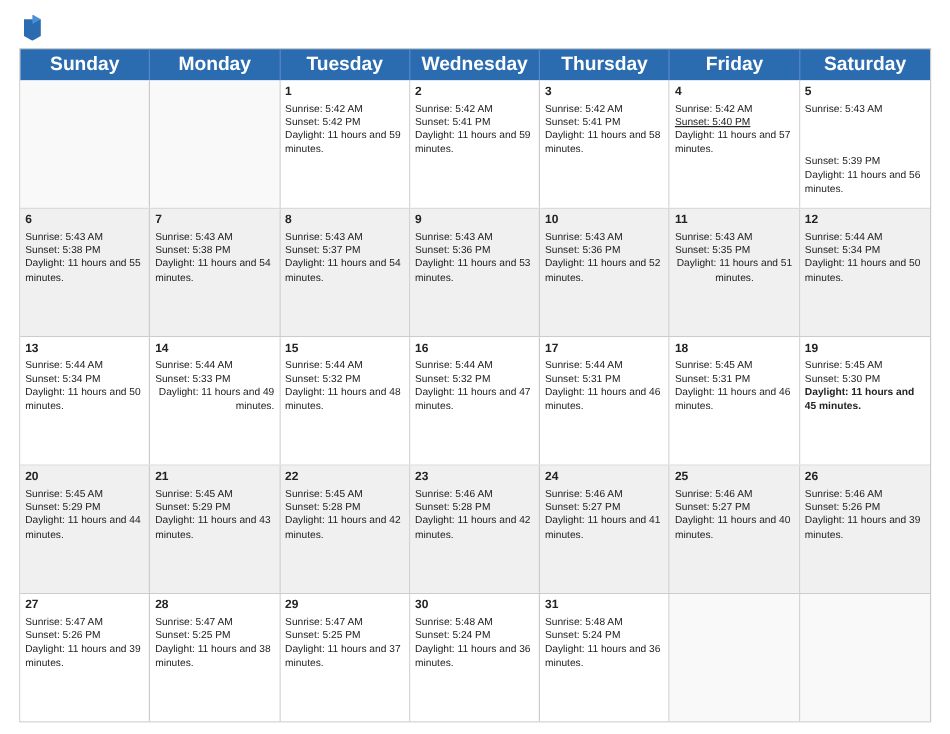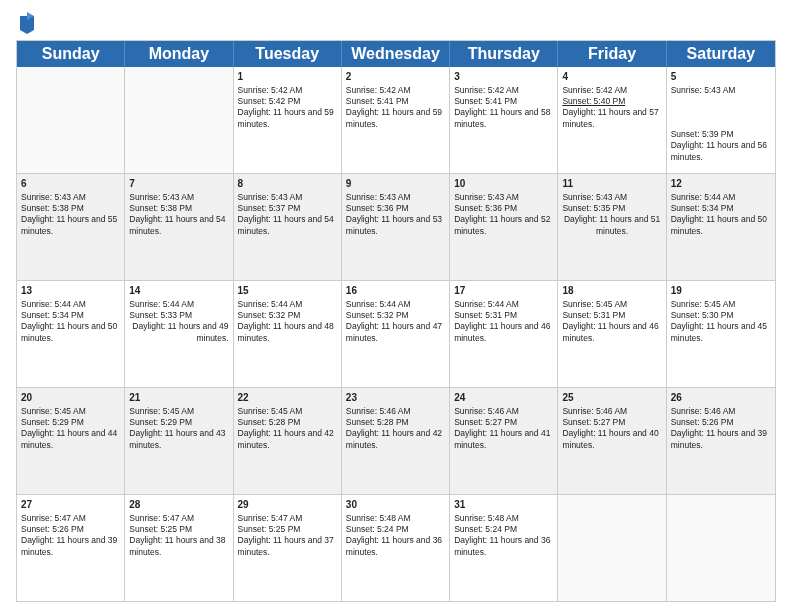--- a/index.html
+++ b/index.html
@@ -258,21 +258,21 @@
           <div class="cal-cell">
             <span class="day-num">18</span>
             <span style="display: block;">Sunrise: 5:45 AM</span>
             <span style="display: block;">Sunset: 5:31 PM</span>
             <span style="display: block;">Daylight: 11 hours and 46 minutes.</span>
           </div>
           <div class="cal-cell">
             <span class="day-num">19</span>
             <span style="display: block;">Sunrise: 5:45 AM</span>
             <span style="display: block;">Sunset: 5:30 PM</span>
-            <span style="display: block;">Daylight: 11 hours and 45 minutes.</span>
+            <span style="display: block; font-weight: bold;">Daylight: 11 hours and 45 minutes.</span>
           </div>
         </div>
         <div class="cal-row">
           <div class="cal-cell shaded">
             <span class="day-num">20</span>
             <span style="display: block;">Sunrise: 5:45 AM</span>
             <span style="display: block;">Sunset: 5:29 PM</span>
             <span style="display: block;">Daylight: 11 hours and 44 minutes.</span>
           </div>
           <div class="cal-cell shaded">

